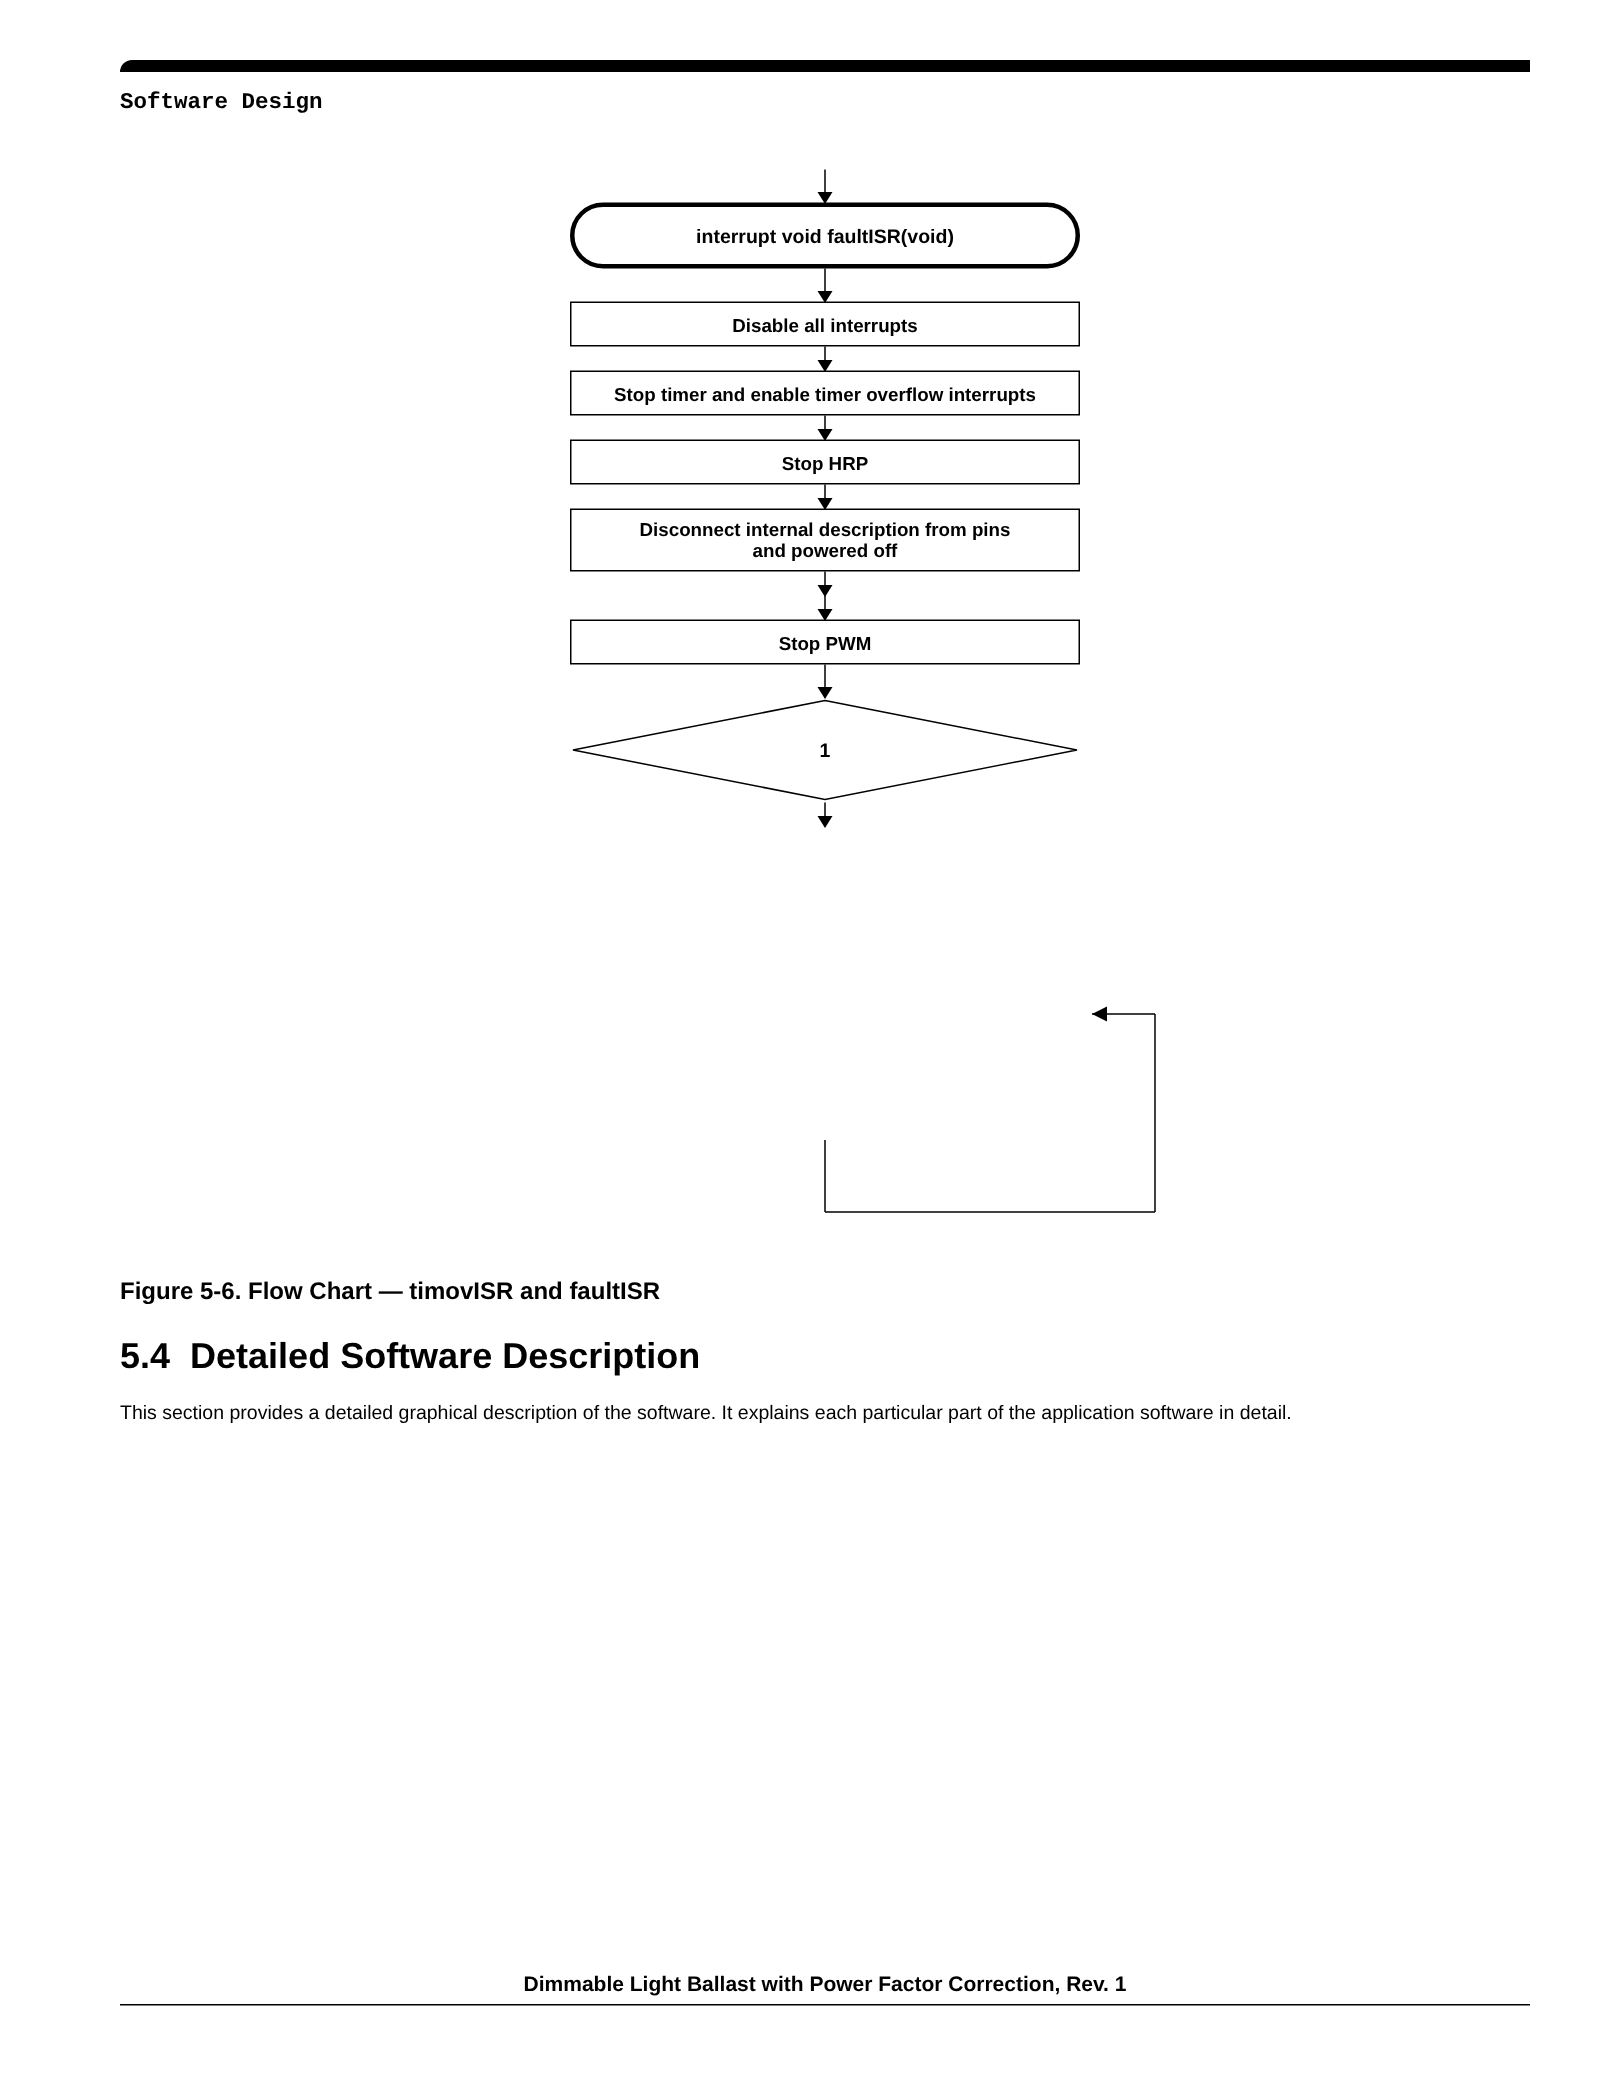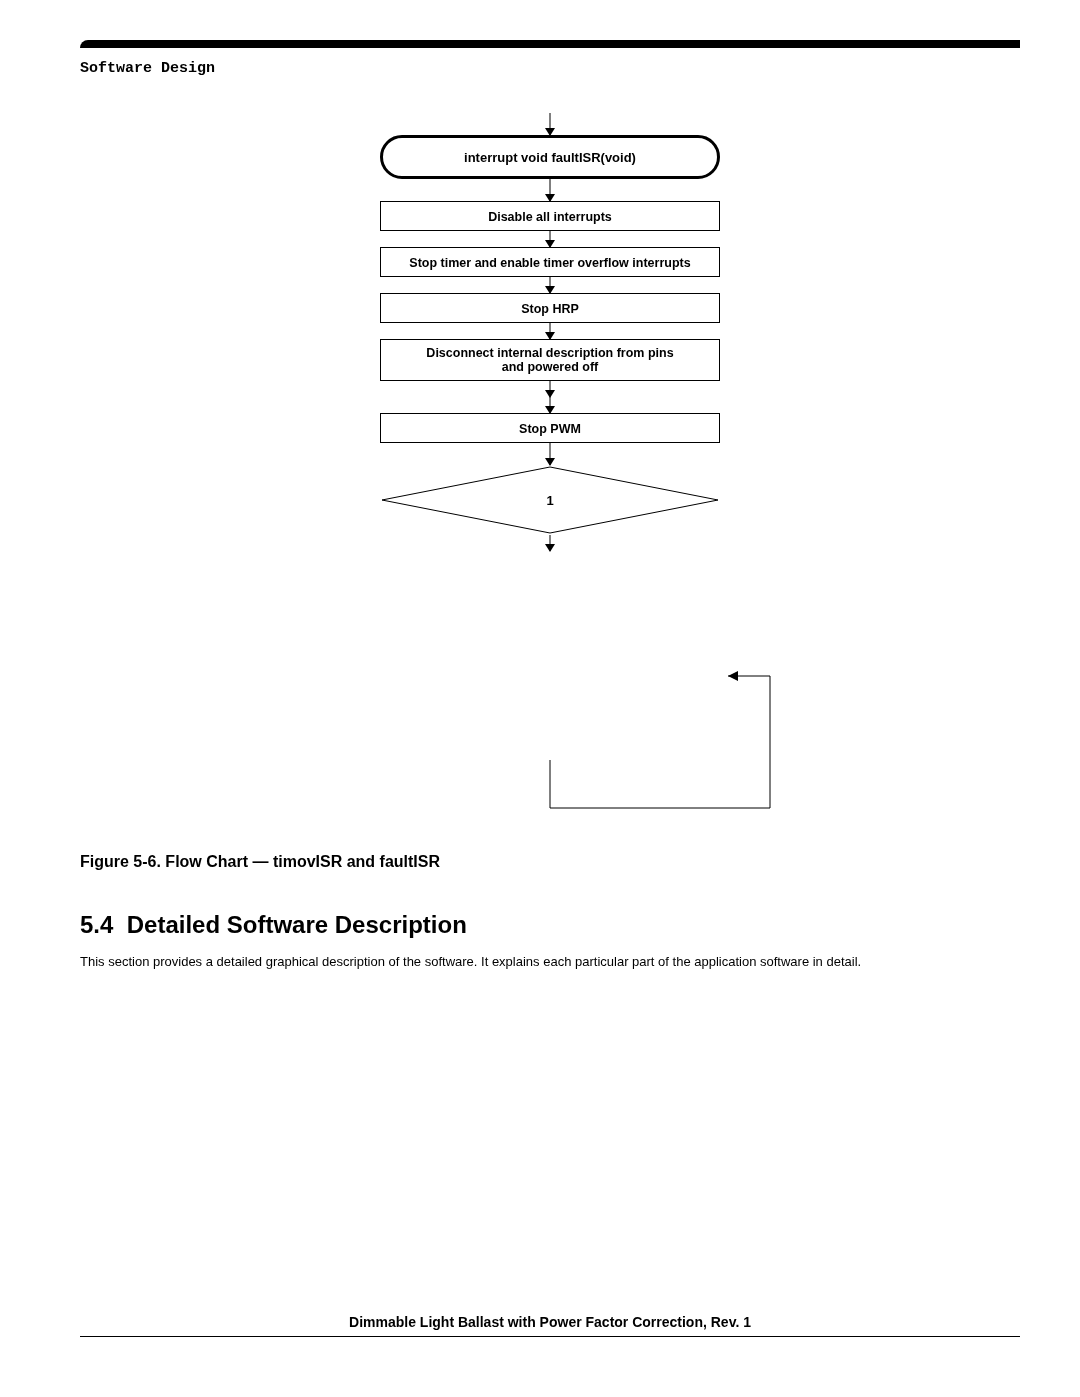--- a/index.html
+++ b/index.html
@@ -112,21 +112,21 @@
   }
   .caption {
     text-align: left;
     font-weight: bold;
     font-size: 16px;
     margin-top: 10px;
   }
   .section-title {
     font-weight: bold;
     font-size: 24px;
-    margin-top: 40px;
+    margin-top: 20px;
     margin-bottom: 14px;
   }
   .body-text {
     font-size: 13px;
     line-height: 1.4;
   }
   .footer {
     position: absolute;
     left: 80px; right: 60px; bottom: 50px;
   }

